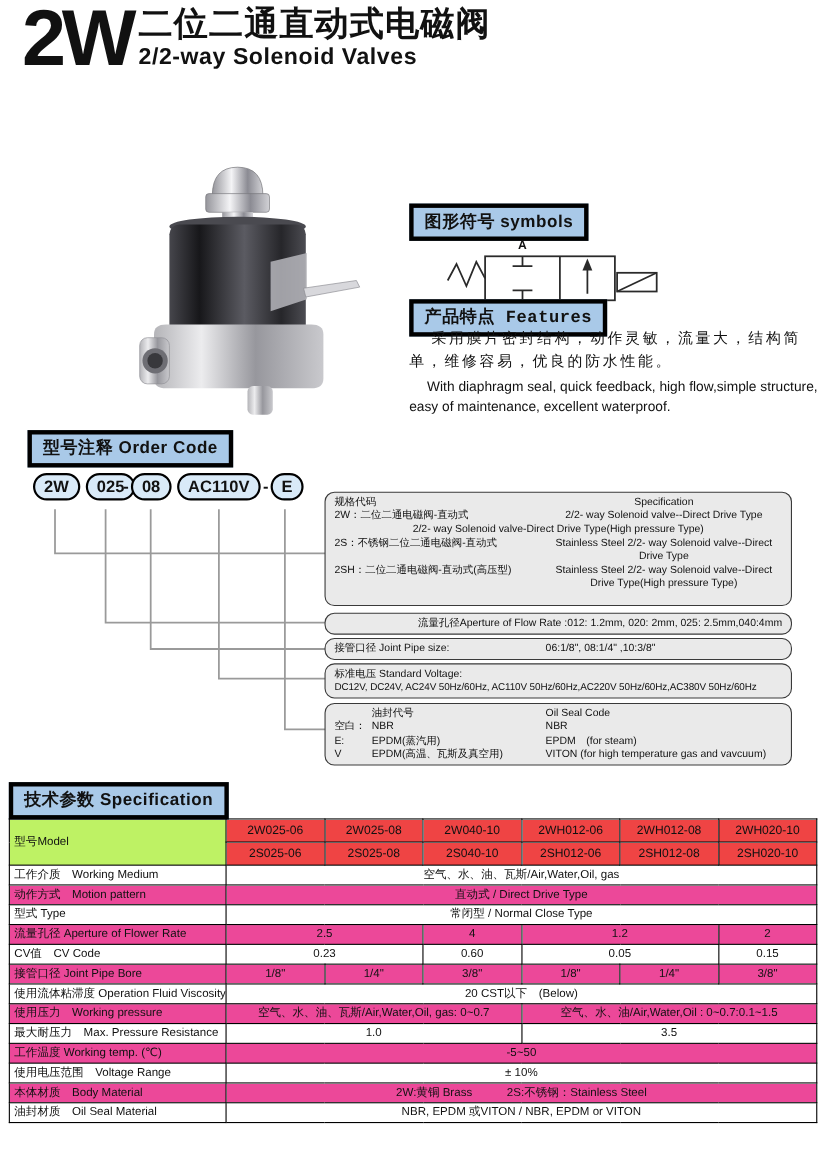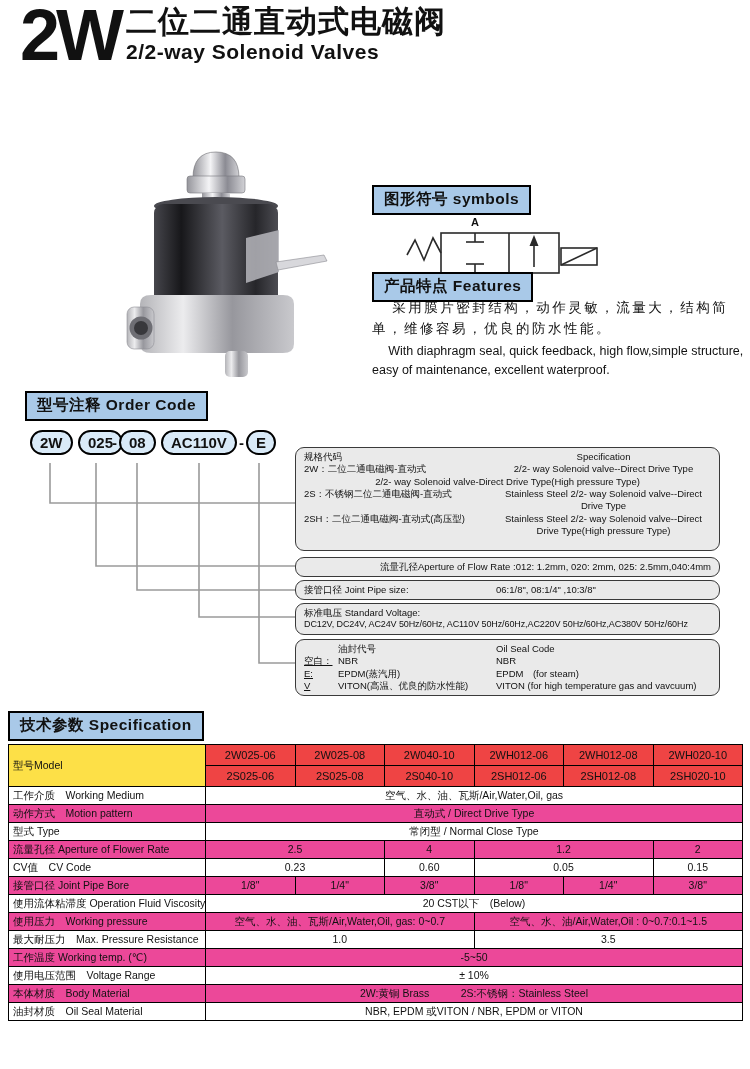--- a/index.html
+++ b/index.html
@@ -8,24 +8,24 @@
   .page{position:absolute;inset:0;background:#fff;}
 
   
   .title-block{position:absolute;left:20px;top:2px;display:flex;align-items:flex-start;}
   .title-code{font-size:72px;font-weight:bold;line-height:.92;letter-spacing:-4px;}
   .title-right{margin-left:6px;margin-top:4px;}
   .title-cn{font-size:31px;font-weight:bold;letter-spacing:1px;line-height:1.05;}
   .title-en{font-size:21px;font-weight:bold;letter-spacing:.5px;margin-top:1px;}
 
   
-  .sec-head{position:absolute;display:inline-block;background:#a9c9e8;border:2px solid #000000;
+  .sec-head{position:absolute;display:inline-block;background:#a9c9e8;border:4px solid #000000;
             font-weight:bold;font-size:15.5px;padding:2px 10px 3px;letter-spacing:.5px;white-space:nowrap;}
   .symbols-head{left:372px;top:185px;}
-  .features-head{left:372px;top:272px;}
+  .features-head{left:372px;top:272px;font-family:Liberation Mono, monospace;}
   .order-head{left:25px;top:391px;}
   .spec-head{left:8px;top:711px;}
 
   
   .product-photo{position:absolute;left:98px;top:146px;width:240px;height:235px;}
 
   
   .valve-symbol{position:absolute;left:393px;top:211px;width:215px;height:80px;}
 
   
@@ -51,33 +51,33 @@
   .flow-obox{top:557px;text-align:right;} .pipe-obox{top:580px;} .volt-obox{top:603px;min-height:32px;}
   .seal-obox{top:639px;min-height:54px;}
   .obox-row{display:flex;}
   .obox-cn{width:192px;flex:none;}
   .obox-en{flex:1;text-align:center;}
   .obox-label{display:inline-block;width:192px;vertical-align:top;}
   .obox-value{display:inline-block;vertical-align:top;}
   .volt-obox .obox-label{width:auto;}
   .volt-obox .obox-value2{font-size:9px;letter-spacing:-.1px;}
   .seal-row{display:flex;}
-  .seal-code{width:34px;flex:none;text-decoration:underline;}
+  .seal-code{width:34px;flex:none;}
   .seal-cn{width:158px;flex:none;}
   .seal-en{flex:1;}
 
   
   .spec-table{position:absolute;left:8px;top:744px;width:734px;border-collapse:collapse;table-layout:fixed;}
   .spec-table td{border:1px solid #000;border-top-width:1.5px;border-bottom-width:1.5px;
                  font-size:10.5px;height:17px;padding:0 2px;text-align:center;line-height:1.15;
                  overflow:hidden;white-space:nowrap;}
   .spec-table td.lbl{text-align:left;padding-left:4px;background:#fff;}
   .spec-table tr.shaded td{background:#ec4899;}
   .spec-table td.model{background:#ef4444;height:20px;font-size:11px;}
-  .spec-table td.mlbl{background:#fde047;text-align:left;padding-left:4px;}
+  .spec-table td.mlbl{background:#bef264;text-align:left;padding-left:4px;}
 </style>
 </head>
 <body>
 
 <div class="page">
 
   <header class="title-block">
     <div class="title-code">2W</div>
     <div class="title-right">
       <div class="title-cn">二位二通直动式电磁阀</div>
@@ -219,21 +219,21 @@
           <div class="seal-cn">NBR</div>
           <div class="seal-en">NBR</div>
         </div>
         <div class="seal-row">
           <div class="seal-code">E:</div>
           <div class="seal-cn">EPDM(蒸汽用)</div>
           <div class="seal-en">EPDM　(for steam)</div>
         </div>
         <div class="seal-row">
           <div class="seal-code">V</div>
-          <div class="seal-cn">VITON(高温、优良的防水性能)</div>
+          <div class="seal-cn">EPDM(高温、瓦斯及真空用)</div>
           <div class="seal-en">VITON (for high temperature gas and vavcuum)</div>
         </div>
       </div>
   </div>
 
   <div class="sec-head spec-head">技术参数 Specification</div>
 
   <table class="spec-table">
     <colgroup>
       <col style="width:197px">

